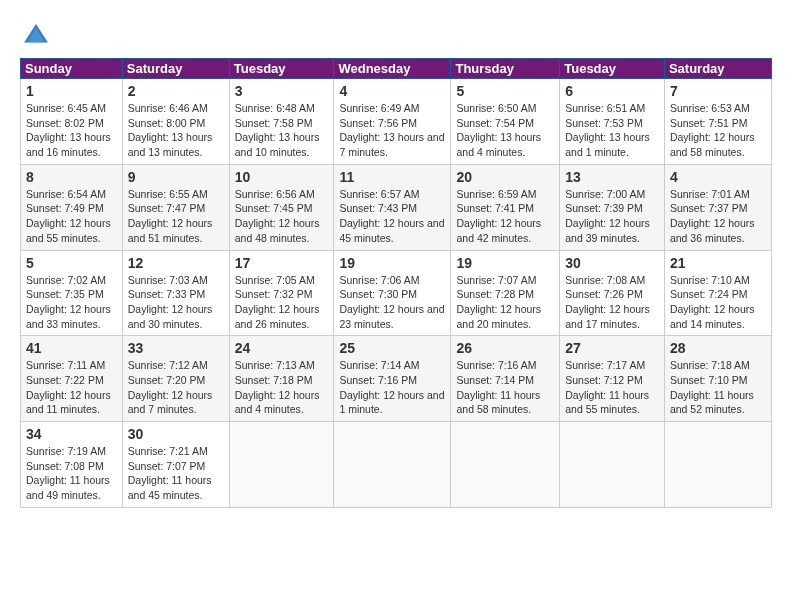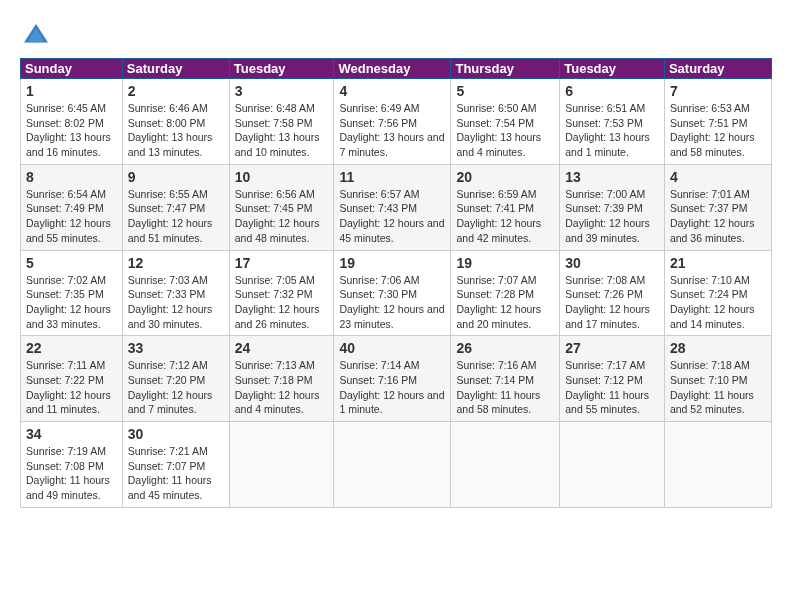--- a/index.html
+++ b/index.html
@@ -141,24 +141,24 @@
       <tr>
         <td><span class="day-num">5</span><span class="day-info">Sunrise: 7:02 AM<br>Sunset: 7:35 PM<br>Daylight: 12 hours and 33 minutes.</span></td>
         <td><span class="day-num">12</span><span class="day-info">Sunrise: 7:03 AM<br>Sunset: 7:33 PM<br>Daylight: 12 hours and 30 minutes.</span></td>
         <td><span class="day-num">17</span><span class="day-info">Sunrise: 7:05 AM<br>Sunset: 7:32 PM<br>Daylight: 12 hours and 26 minutes.</span></td>
         <td><span class="day-num">19</span><span class="day-info">Sunrise: 7:06 AM<br>Sunset: 7:30 PM<br>Daylight: 12 hours and 23 minutes.</span></td>
         <td><span class="day-num">19</span><span class="day-info">Sunrise: 7:07 AM<br>Sunset: 7:28 PM<br>Daylight: 12 hours and 20 minutes.</span></td>
         <td><span class="day-num">30</span><span class="day-info">Sunrise: 7:08 AM<br>Sunset: 7:26 PM<br>Daylight: 12 hours and 17 minutes.</span></td>
         <td><span class="day-num">21</span><span class="day-info">Sunrise: 7:10 AM<br>Sunset: 7:24 PM<br>Daylight: 12 hours and 14 minutes.</span></td>
       </tr>
       <tr>
-        <td><span class="day-num">22</span><span class="day-info">Sunrise: 7:11 AM<br>Sunset: 7:22 PM<br>Daylight: 12 hours and 11 minutes.</span></td>
+        <td><span class="day-num">41</span><span class="day-info">Sunrise: 7:11 AM<br>Sunset: 7:22 PM<br>Daylight: 12 hours and 11 minutes.</span></td>
         <td><span class="day-num">33</span><span class="day-info">Sunrise: 7:12 AM<br>Sunset: 7:20 PM<br>Daylight: 12 hours and 7 minutes.</span></td>
         <td><span class="day-num">24</span><span class="day-info">Sunrise: 7:13 AM<br>Sunset: 7:18 PM<br>Daylight: 12 hours and 4 minutes.</span></td>
-        <td><span class="day-num">40</span><span class="day-info">Sunrise: 7:14 AM<br>Sunset: 7:16 PM<br>Daylight: 12 hours and 1 minute.</span></td>
+        <td><span class="day-num">25</span><span class="day-info">Sunrise: 7:14 AM<br>Sunset: 7:16 PM<br>Daylight: 12 hours and 1 minute.</span></td>
         <td><span class="day-num">26</span><span class="day-info">Sunrise: 7:16 AM<br>Sunset: 7:14 PM<br>Daylight: 11 hours and 58 minutes.</span></td>
         <td><span class="day-num">27</span><span class="day-info">Sunrise: 7:17 AM<br>Sunset: 7:12 PM<br>Daylight: 11 hours and 55 minutes.</span></td>
         <td><span class="day-num">28</span><span class="day-info">Sunrise: 7:18 AM<br>Sunset: 7:10 PM<br>Daylight: 11 hours and 52 minutes.</span></td>
       </tr>
       <tr>
         <td><span class="day-num">34</span><span class="day-info">Sunrise: 7:19 AM<br>Sunset: 7:08 PM<br>Daylight: 11 hours and 49 minutes.</span></td>
         <td><span class="day-num">30</span><span class="day-info">Sunrise: 7:21 AM<br>Sunset: 7:07 PM<br>Daylight: 11 hours and 45 minutes.</span></td>
         <td class="empty-cell"></td>
         <td class="empty-cell"></td>
         <td class="empty-cell"></td>

